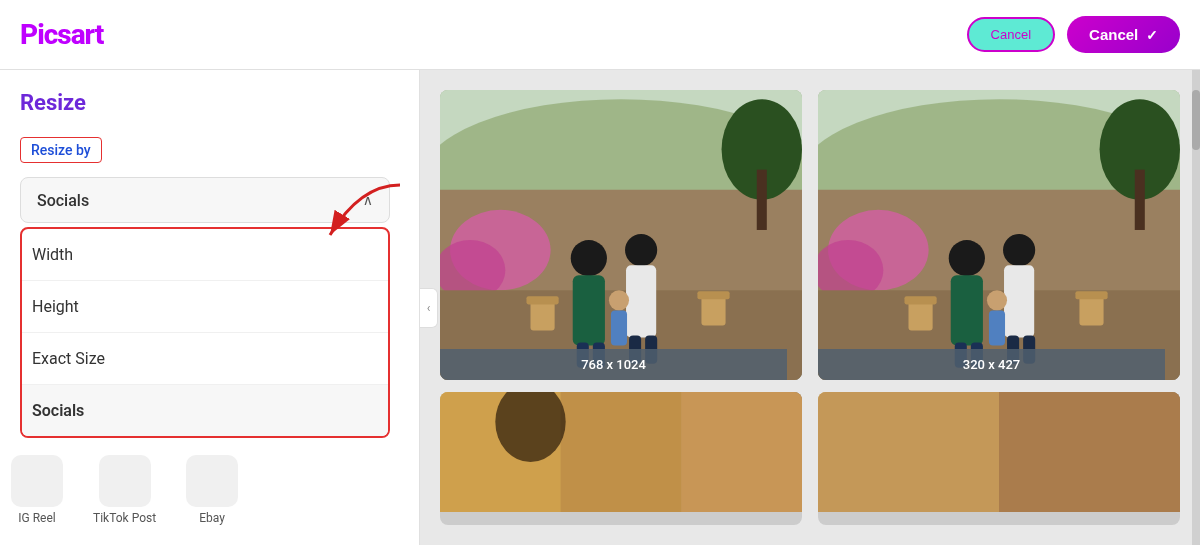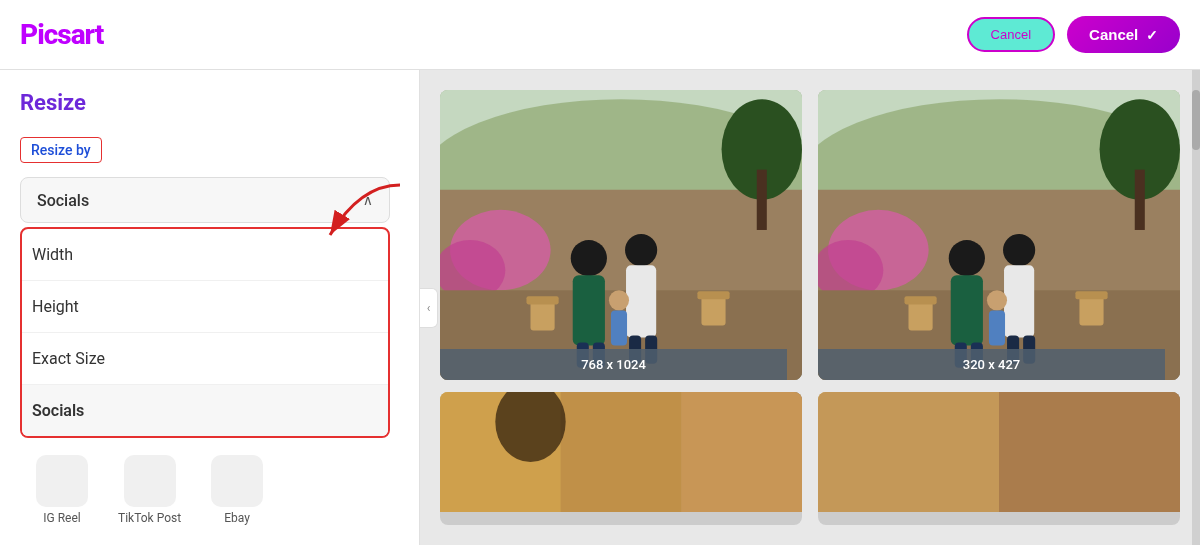--- a/index.html
+++ b/index.html
@@ -165,21 +165,21 @@
 
     .red-arrow {
       width: 110px;
       height: 80px;
     }
 
     
     .bottom-icons {
       position: absolute;
       bottom: 20px;
-      left: 36px;
+      left: 11px;
       display: flex;
       gap: 30px;
       font-size: 12px;
       color: #555;
     }
 
     .icon-item {
       display: flex;
       flex-direction: column;
       align-items: center;

